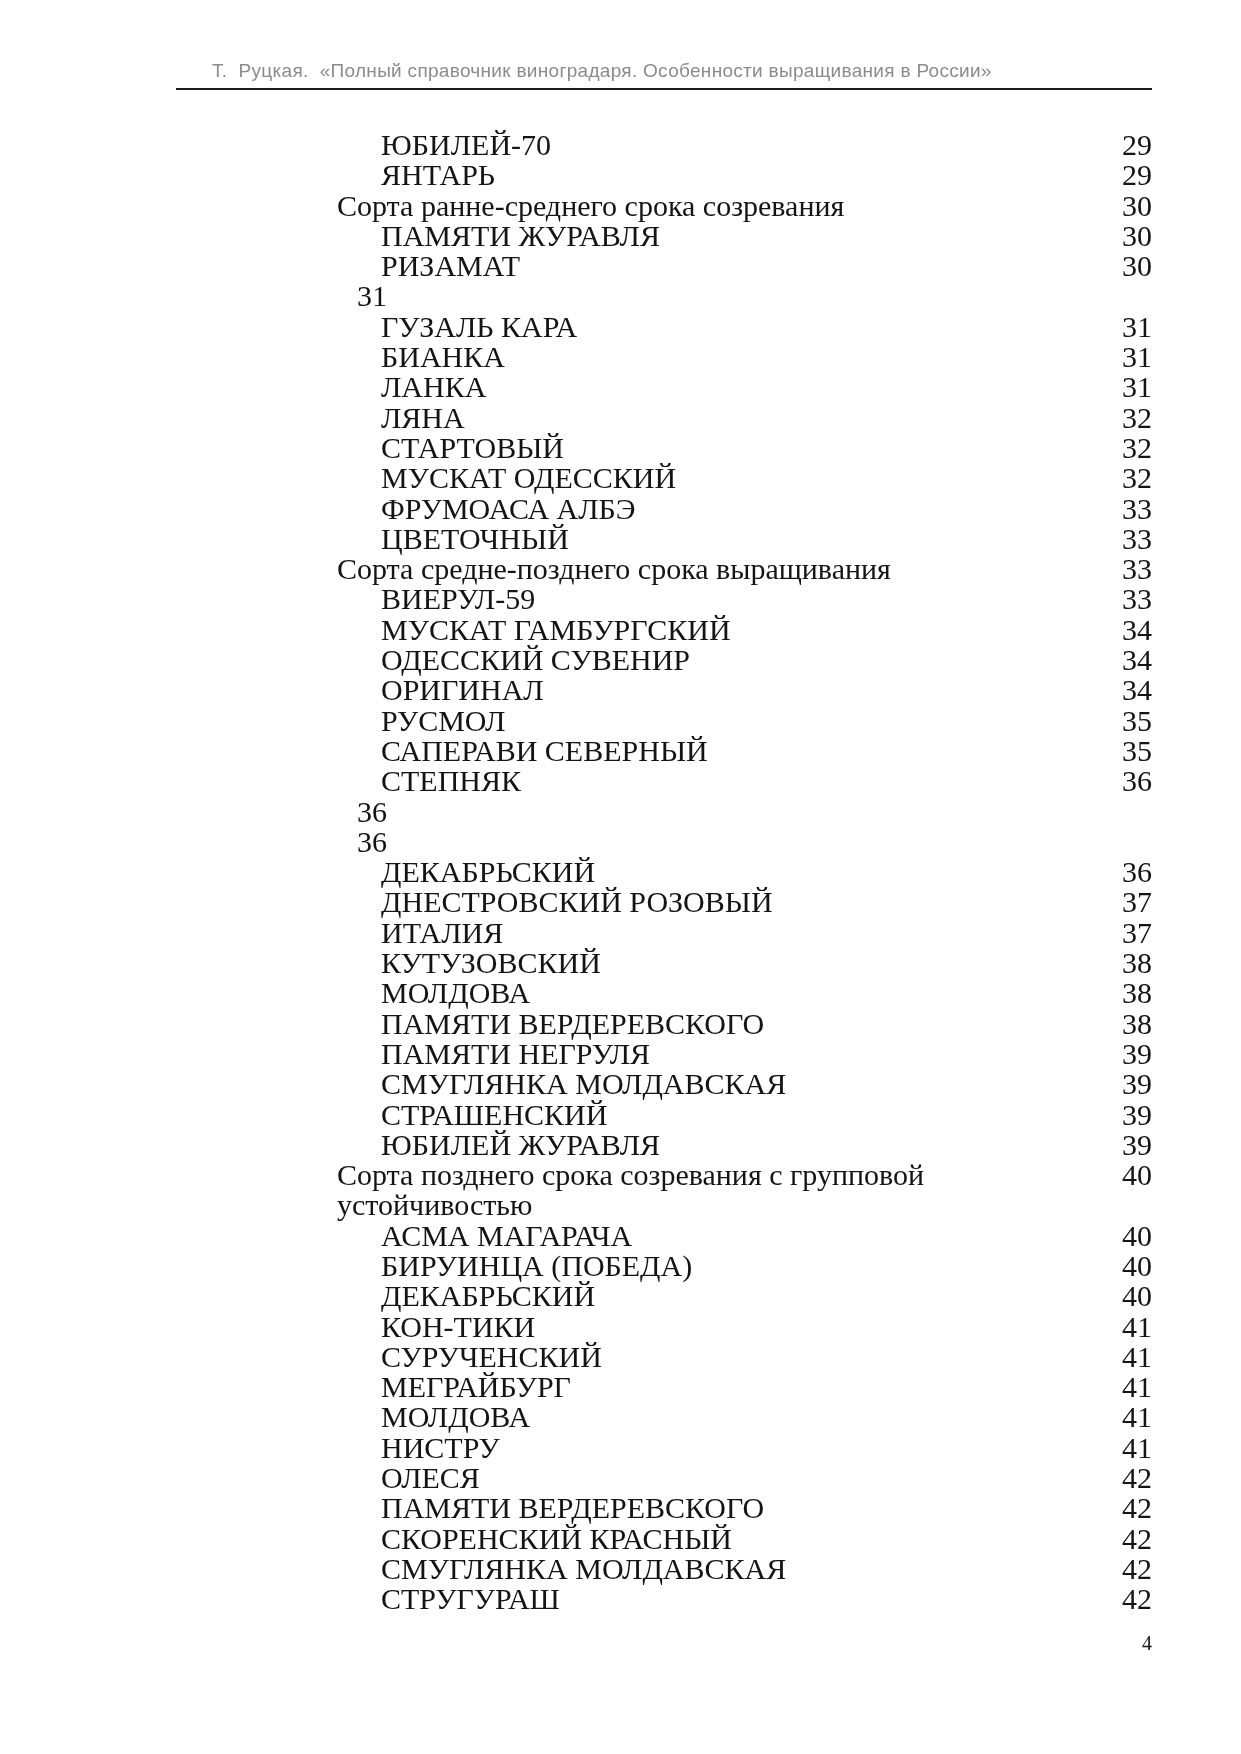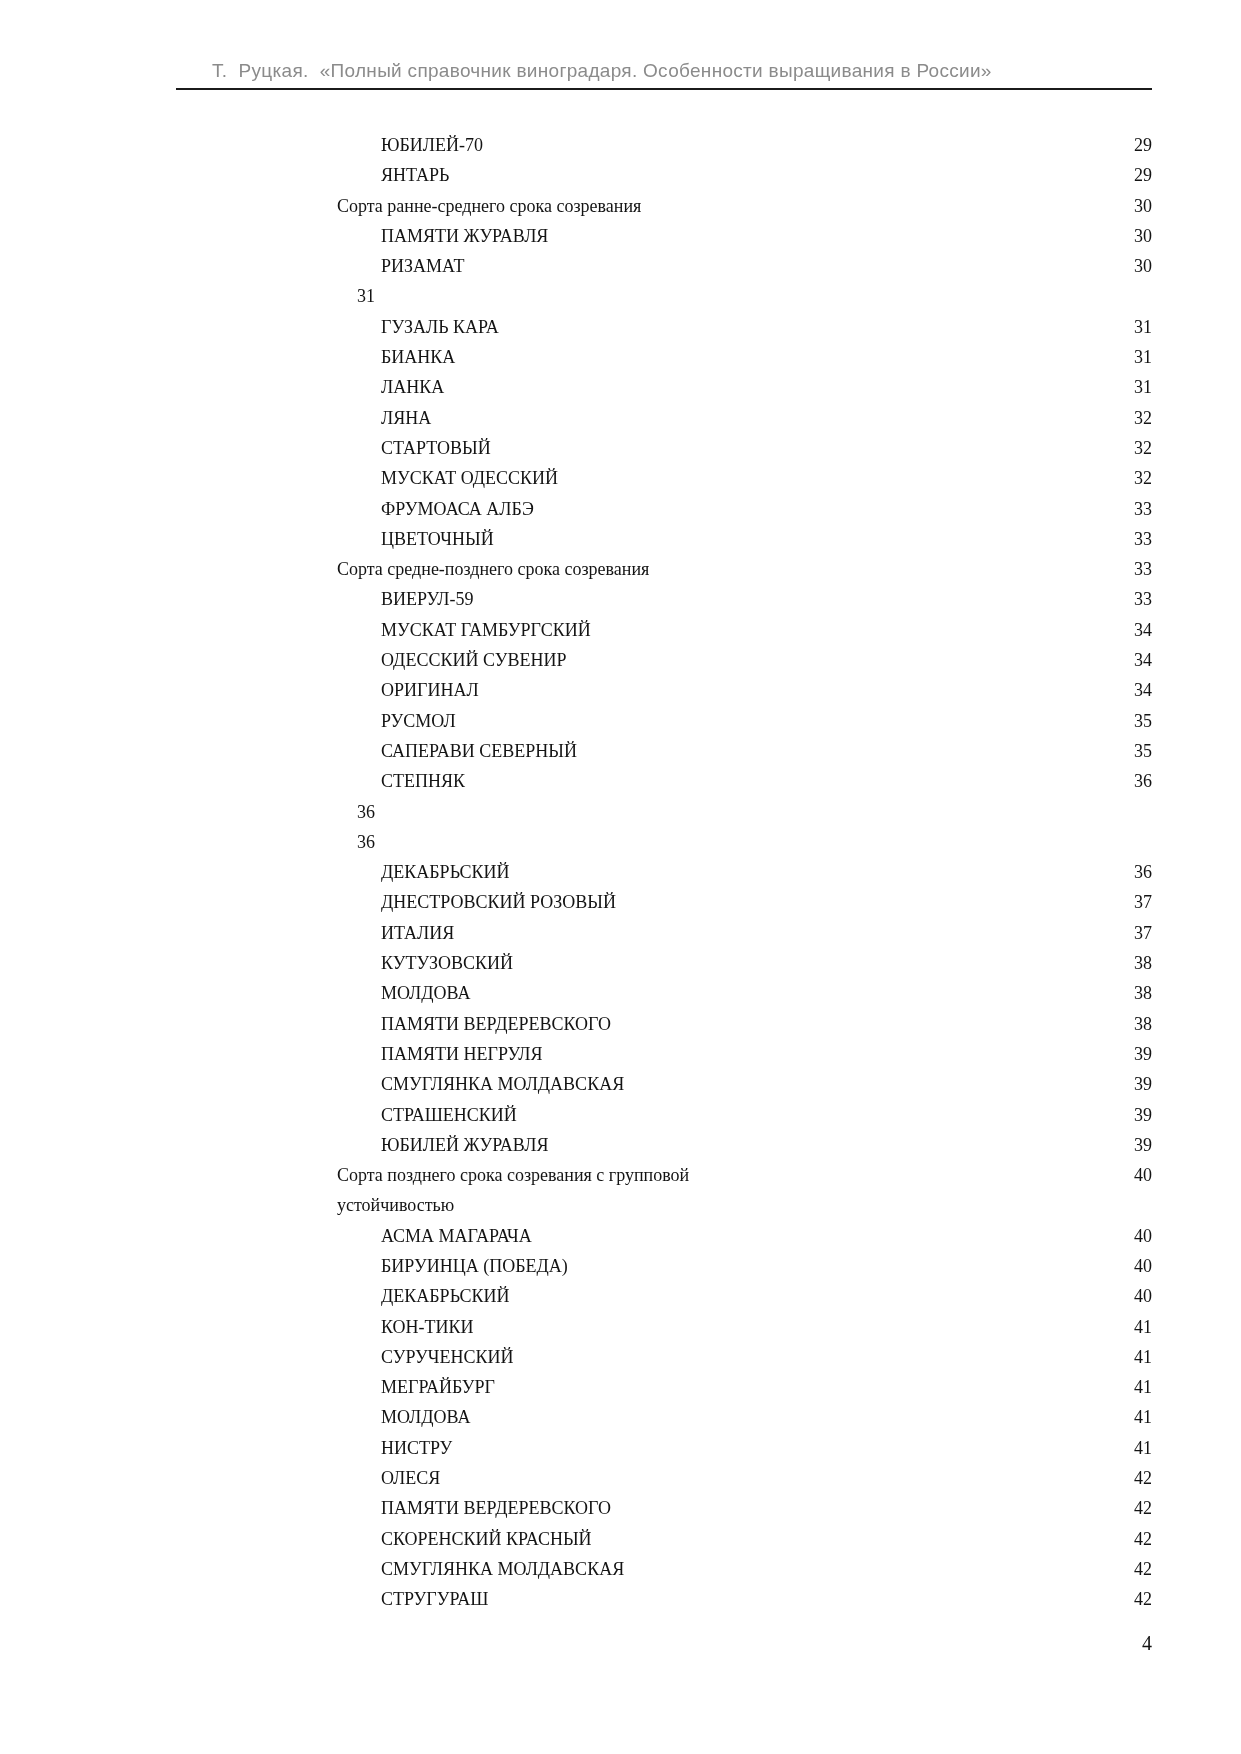--- a/index.html
+++ b/index.html
@@ -28,21 +28,21 @@
     width: 976px;
     height: 2px;
     background: #1b1b1b;
   }
   .toc {
     position: absolute;
     left: 337px;
     top: 130px;
     width: 815px;
     font-family: "Liberation Serif", serif;
-    font-size: 18px;
+    font-size: 30px;
     line-height: 30.3px;
     color: #141414;
   }
   .toc-row {
     display: flex;
     justify-content: space-between;
     align-items: flex-start;
   }
   .toc-row .lbl { white-space: normal; }
   .toc-row.lvl1 .lbl { padding-left: 44px; }
@@ -122,21 +122,21 @@
       </div>
       <div class="toc-row lvl1">
         <span class="lbl">ФРУМОАСА АЛБЭ</span>
         <span class="pg">33</span>
       </div>
       <div class="toc-row lvl1">
         <span class="lbl">ЦВЕТОЧНЫЙ</span>
         <span class="pg">33</span>
       </div>
       <div class="toc-row lvl0">
-        <span class="lbl">Сорта средне-позднего срока созревания</span>
+        <span class="lbl">Сорта средне-позднего срока выращивания</span>
         <span class="pg">33</span>
       </div>
       <div class="toc-row lvl1">
         <span class="lbl">ВИЕРУЛ-59</span>
         <span class="pg">33</span>
       </div>
       <div class="toc-row lvl1">
         <span class="lbl">МУСКАТ ГАМБУРГСКИЙ</span>
         <span class="pg">34</span>
       </div>

